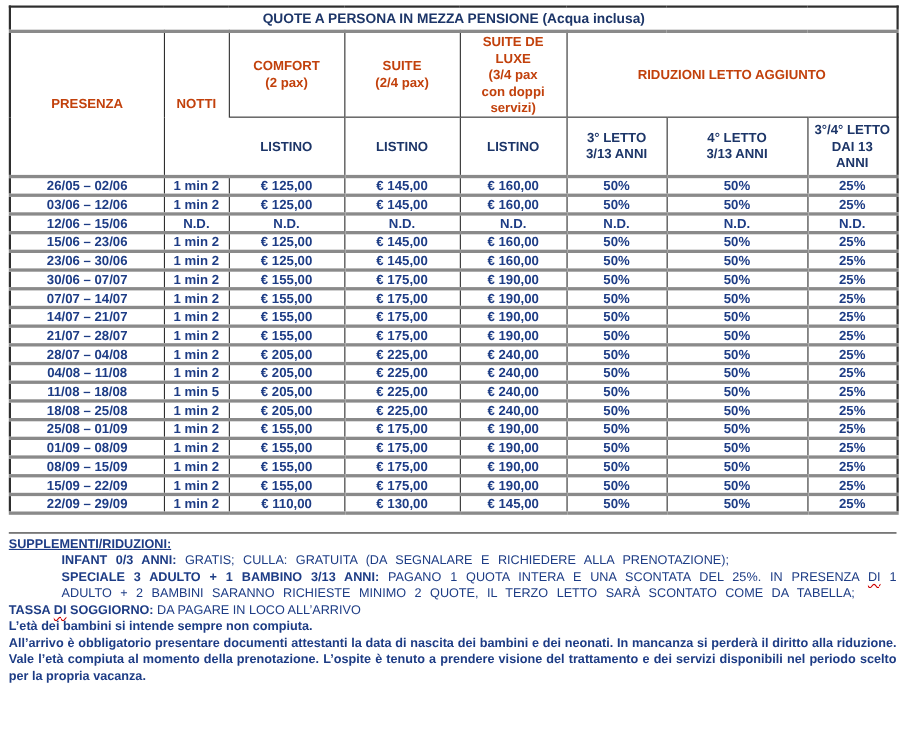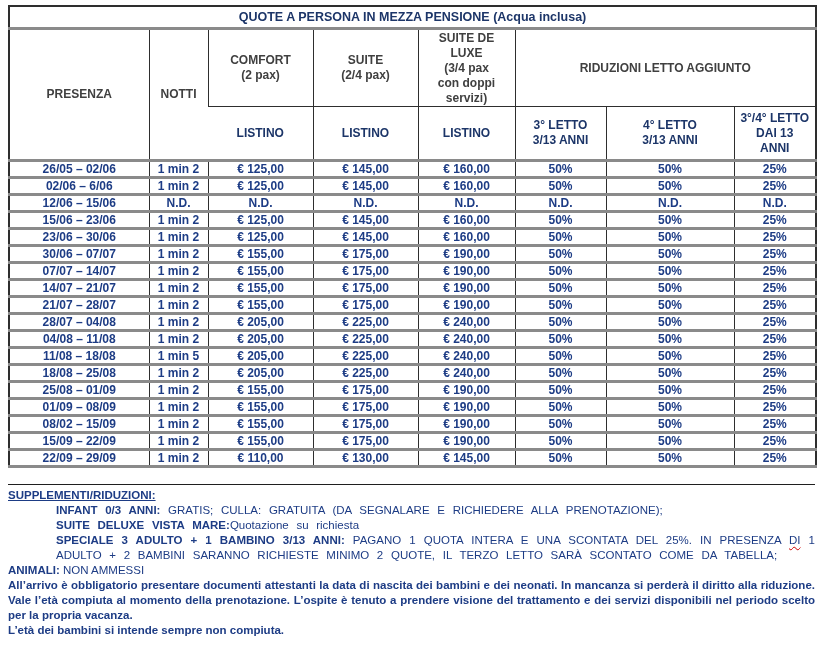--- a/index.html
+++ b/index.html
@@ -7,21 +7,21 @@
   .page{padding:5px 7px 6px 8px;}
 
   table.rates{table-layout:fixed;border-collapse:collapse;width:807px;
     border:2px solid #2e2e2e;}
   table.rates th, table.rates td{
     padding:0 2px;color:#1d3c85;font-weight:bold;text-align:center;
     vertical-align:middle;border-left:1.5px solid #2e2e2e;overflow:hidden;}
   table.rates th:first-child, table.rates td:first-child{border-left:none;}
 
   tr.title-row td{height:20px;font-size:12.5px;border-bottom:3px solid #8a8a8a;color:#1c3568;}
-  tr.head-row-1 th{height:76px;font-size:12px;line-height:15px;white-space:pre-line;color:#404040;}
+  tr.head-row-1 th{height:76px;font-size:12px;line-height:15px;white-space:pre-line;color:#c2410c;}
   tr.head-row-2 th{height:52px;font-size:12px;line-height:15px;white-space:pre-line;
     border-top:1.5px solid #2e2e2e;color:#1c3568;}
   tr.data-row td{height:14px;font-size:12px;line-height:14px;border-top:3px solid #8a8a8a;}
   tr.data-row:last-child td{border-bottom:3px solid #8a8a8a;}
 
   .rule{border-top:1.5px solid #1f1f1f;width:807px;margin:16px 0 3px 0;height:0;}
   .notes{width:807px;}
   .note-line{font-size:11.5px;line-height:15px;color:#1d3c85;}
   .note-line.wide{word-spacing:4.5px;padding-left:48px;}
   .note-line.justify{text-align:justify;}
@@ -84,21 +84,21 @@
           <td>26/05 – 02/06</td>
           <td>1 min 2</td>
           <td>€ 125,00</td>
           <td>€ 145,00</td>
           <td>€ 160,00</td>
           <td>50%</td>
           <td>50%</td>
           <td>25%</td>
         </tr>
         <tr class="data-row">
-          <td>02/06 – 6/06</td>
+          <td>03/06 – 12/06</td>
           <td>1 min 2</td>
           <td>€ 125,00</td>
           <td>€ 145,00</td>
           <td>€ 160,00</td>
           <td>50%</td>
           <td>50%</td>
           <td>25%</td>
         </tr>
         <tr class="data-row">
           <td>12/06 – 15/06</td>
@@ -224,21 +224,21 @@
           <td>01/09 – 08/09</td>
           <td>1 min 2</td>
           <td>€ 155,00</td>
           <td>€ 175,00</td>
           <td>€ 190,00</td>
           <td>50%</td>
           <td>50%</td>
           <td>25%</td>
         </tr>
         <tr class="data-row">
-          <td>08/02 – 15/09</td>
+          <td>08/09 – 15/09</td>
           <td>1 min 2</td>
           <td>€ 155,00</td>
           <td>€ 175,00</td>
           <td>€ 190,00</td>
           <td>50%</td>
           <td>50%</td>
           <td>25%</td>
         </tr>
         <tr class="data-row">
           <td>15/09 – 22/09</td>
@@ -261,20 +261,19 @@
           <td>25%</td>
         </tr>
       </tbody>
   </table>
 
   <div class="rule"></div>
 
   <div class="notes">
       <div class="note-line"><span class="seg b u">SUPPLEMENTI/RIDUZIONI:</span></div>
       <div class="note-line wide"><span class="seg b">INFANT 0/3 ANNI:</span><span class="seg"> GRATIS; CULLA: GRATUITA (DA SEGNALARE E RICHIEDERE ALLA PRENOTAZIONE);</span></div>
-      <div class="note-line wide"><span class="seg b">SUITE DELUXE VISTA MARE:</span><span class="seg">Quotazione su richiesta</span></div>
       <div class="note-line wide justify"><span class="seg b">SPECIALE 3 ADULTO + 1 BAMBINO 3/13 ANNI:</span><span class="seg"> PAGANO 1 QUOTA INTERA E UNA SCONTATA DEL 25%. IN PRESENZA </span><span class="seg sq">DI</span><span class="seg"> 1 ADULTO + 2 BAMBINI SARANNO RICHIESTE MINIMO 2 QUOTE, IL TERZO LETTO SARÀ SCONTATO COME DA TABELLA;</span></div>
-      <div class="note-line"><span class="seg b">ANIMALI:</span><span class="seg"> NON AMMESSI</span></div>
+      <div class="note-line"><span class="seg b">TASSA </span><span class="seg b sq">DI</span><span class="seg b"> SOGGIORNO:</span><span class="seg"> DA PAGARE IN LOCO ALL’ARRIVO</span></div>
+      <div class="note-line"><span class="seg b">L’età dei bambini si intende sempre non compiuta.</span></div>
       <div class="note-line justify"><span class="seg b">All’arrivo è obbligatorio presentare documenti attestanti la data di nascita dei bambini e dei neonati. In mancanza si perderà il diritto alla riduzione. Vale l’età compiuta al momento della prenotazione. L’ospite è tenuto a prendere visione del trattamento e dei servizi disponibili nel periodo scelto per la propria vacanza.</span></div>
-      <div class="note-line"><span class="seg b">L’età dei bambini si intende sempre non compiuta.</span></div>
     </div>
 
 </div>
 
 </body></html>

